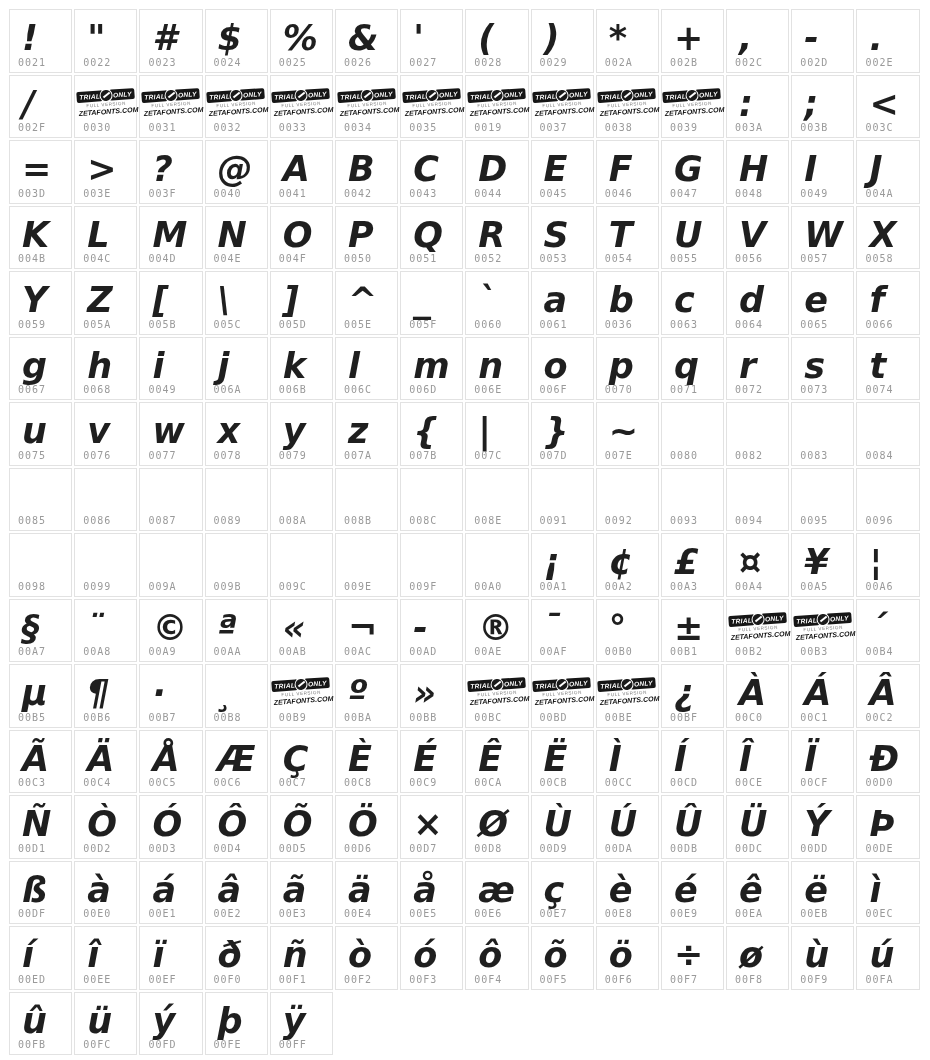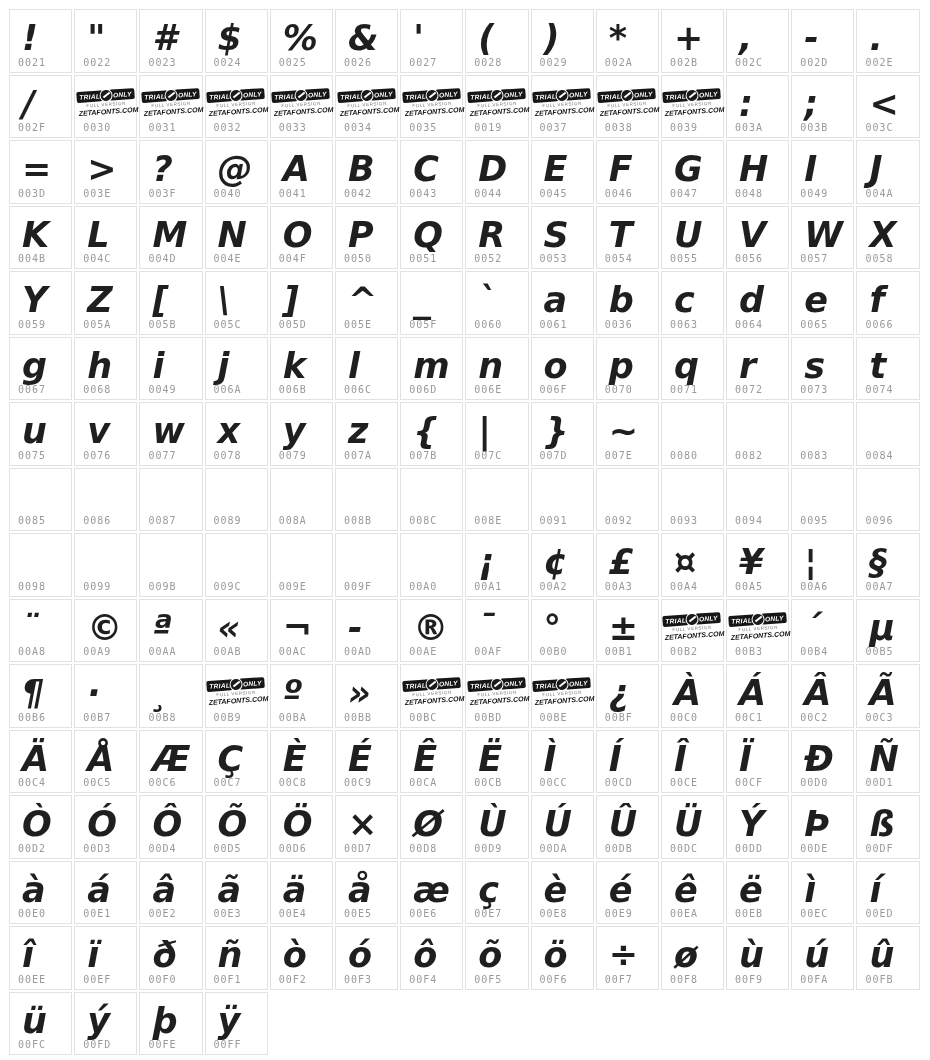--- a/index.html
+++ b/index.html
@@ -621,20 +621,24 @@
     <div class="cell">
     <div class="glyph"></div>
     <div class="code">0098</div>
   </div>
     <div class="cell">
     <div class="glyph"></div>
     <div class="code">0099</div>
   </div>
     <div class="cell">
     <div class="glyph"></div>
+    <div class="code">009A</div>
+  </div>
+    <div class="cell">
+    <div class="glyph"></div>
     <div class="code">009B</div>
   </div>
     <div class="cell">
     <div class="glyph"></div>
     <div class="code">009C</div>
   </div>
     <div class="cell">
     <div class="glyph"></div>
     <div class="code">009E</div>
   </div>

